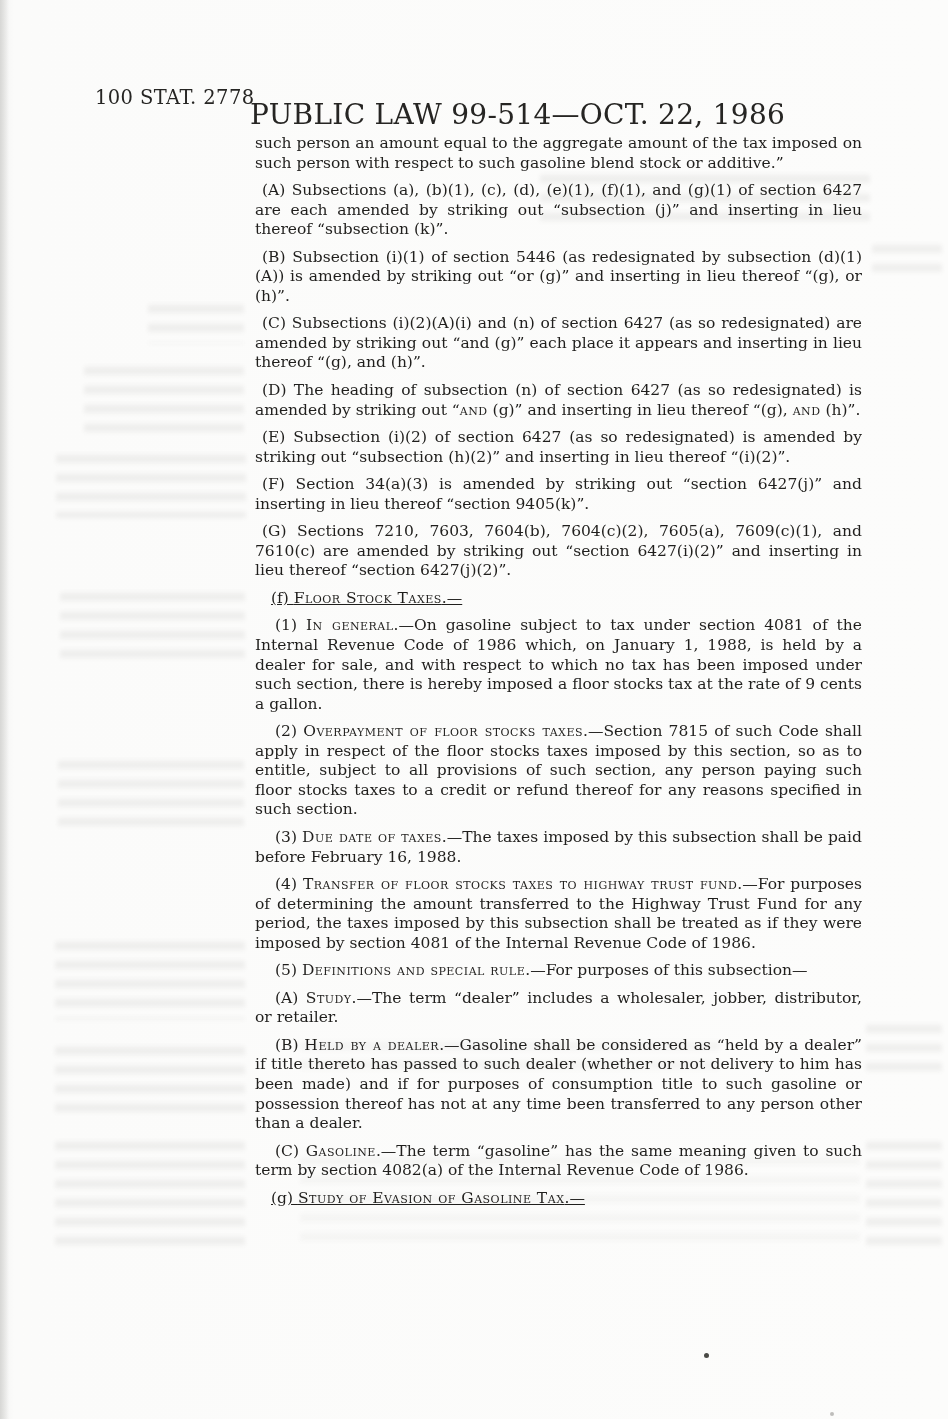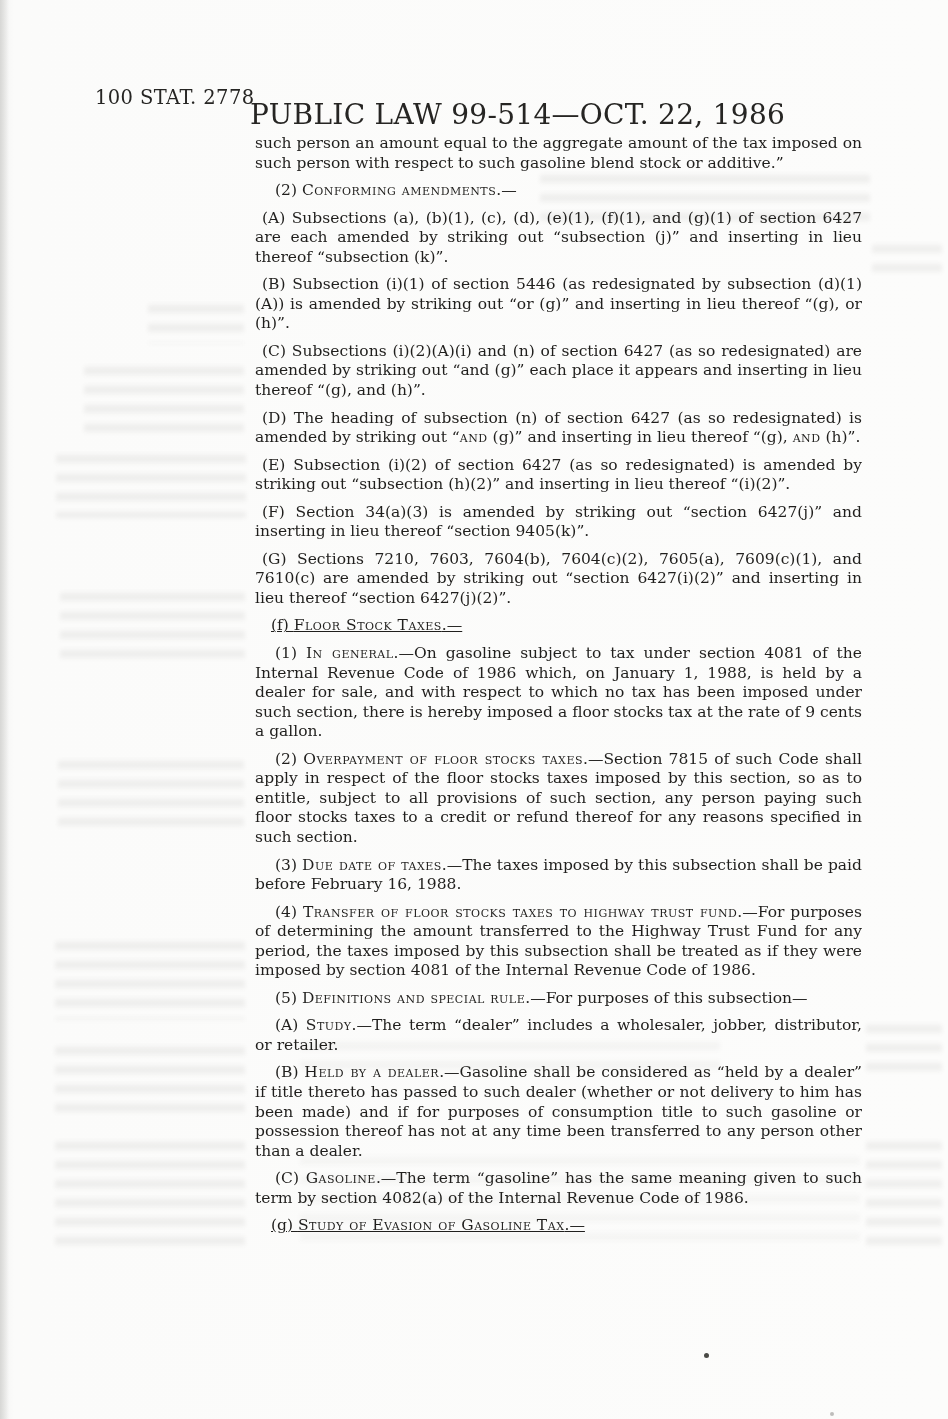--- a/index.html
+++ b/index.html
@@ -115,21 +115,20 @@
   <div class="ghost" style="left:300px; top:1035px; width:420px; height:40px; opacity:0.18;"></div>
   <div class="ghost" style="left:300px; top:1150px; width:560px; height:100px; opacity:0.15;"></div>
 
   <div class="header-row">
     <span class="stat-label">100 STAT. 2778</span>
     <span class="law-title">PUBLIC LAW 99-514—OCT. 22, 1986</span>
   </div>
 
   <div class="body-text">
       <p class="p-cont"><span>such person an amount equal to the aggregate amount of the tax imposed on such person with respect to such gasoline blend stock or additive.”</span></p>
-      <p class="p-num"><span>(2) </span><span class="sc">Conforming amendments</span><span>.—</span></p>
       <p class="p-let2"><span>(A) Subsections (a), (b)(1), (c), (d), (e)(1), (f)(1), and (g)(1) of section 6427 are each amended by striking out “subsection (j)” and inserting in lieu thereof “subsection (k)”.</span></p>
       <p class="p-let2"><span>(B) Subsection (i)(1) of section 5446 (as redesignated by subsection (d)(1)(A)) is amended by striking out “or (g)” and inserting in lieu thereof “(g), or (h)”.</span></p>
       <p class="p-let2"><span>(C) Subsections (i)(2)(A)(i) and (n) of section 6427 (as so redesignated) are amended by striking out “and (g)” each place it appears and inserting in lieu thereof “(g), and (h)”.</span></p>
       <p class="p-let2"><span>(D) The heading of subsection (n) of section 6427 (as so redesignated) is amended by striking out “</span><span class="sc">and</span><span> (g)” and inserting in lieu thereof “(g), </span><span class="sc">and</span><span> (h)”.</span></p>
       <p class="p-let2"><span>(E) Subsection (i)(2) of section 6427 (as so redesignated) is amended by striking out “subsection (h)(2)” and inserting in lieu thereof “(i)(2)”.</span></p>
       <p class="p-let2"><span>(F) Section 34(a)(3) is amended by striking out “section 6427(j)” and inserting in lieu thereof “section 9405(k)”.</span></p>
       <p class="p-let2"><span>(G) Sections 7210, 7603, 7604(b), 7604(c)(2), 7605(a), 7609(c)(1), and 7610(c) are amended by striking out “section 6427(i)(2)” and inserting in lieu thereof “section 6427(j)(2)”.</span></p>
       <p class="p-sub1"><span>(f) </span><span class="sc">Floor Stock Taxes</span><span>.—</span></p>
       <p class="p-num"><span>(1) </span><span class="sc">In general</span><span>.—On gasoline subject to tax under section 4081 of the Internal Revenue Code of 1986 which, on January 1, 1988, is held by a dealer for sale, and with respect to which no tax has been imposed under such section, there is hereby imposed a floor stocks tax at the rate of 9 cents a gallon.</span></p>
       <p class="p-num"><span>(2) </span><span class="sc">Overpayment of floor stocks taxes</span><span>.—Section 7815 of such Code shall apply in respect of the floor stocks taxes imposed by this section, so as to entitle, subject to all provisions of such section, any person paying such floor stocks taxes to a credit or refund thereof for any reasons specified in such section.</span></p>

